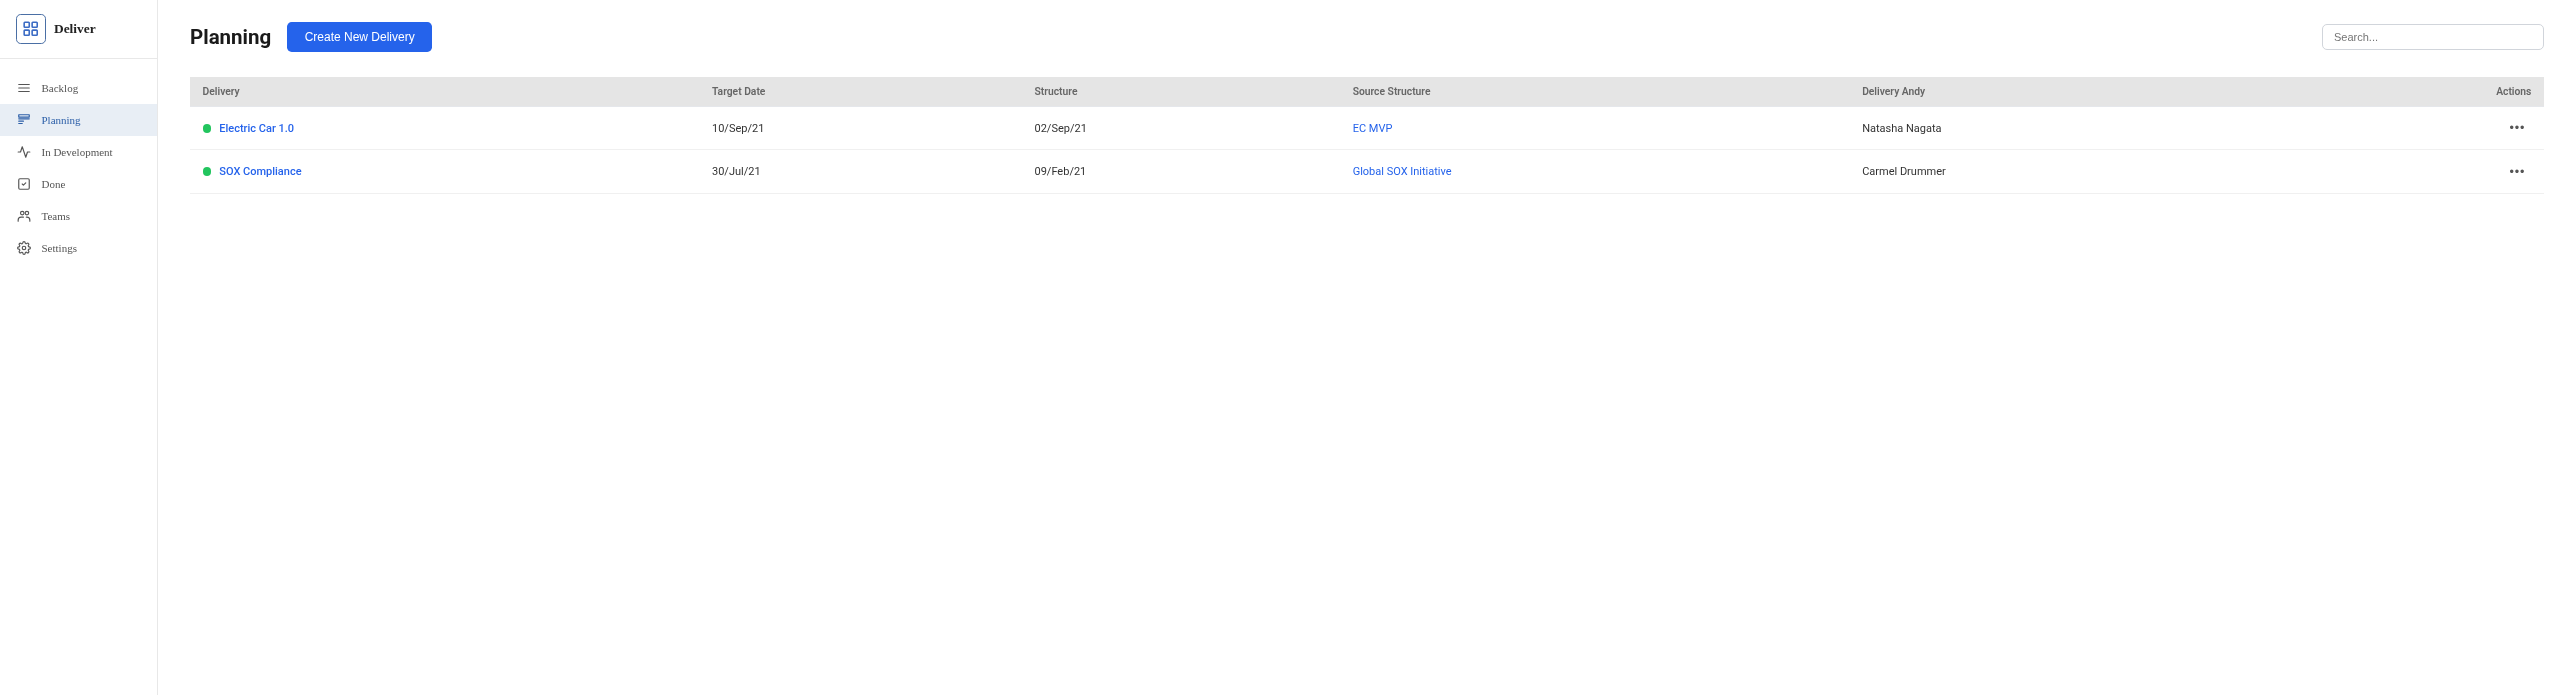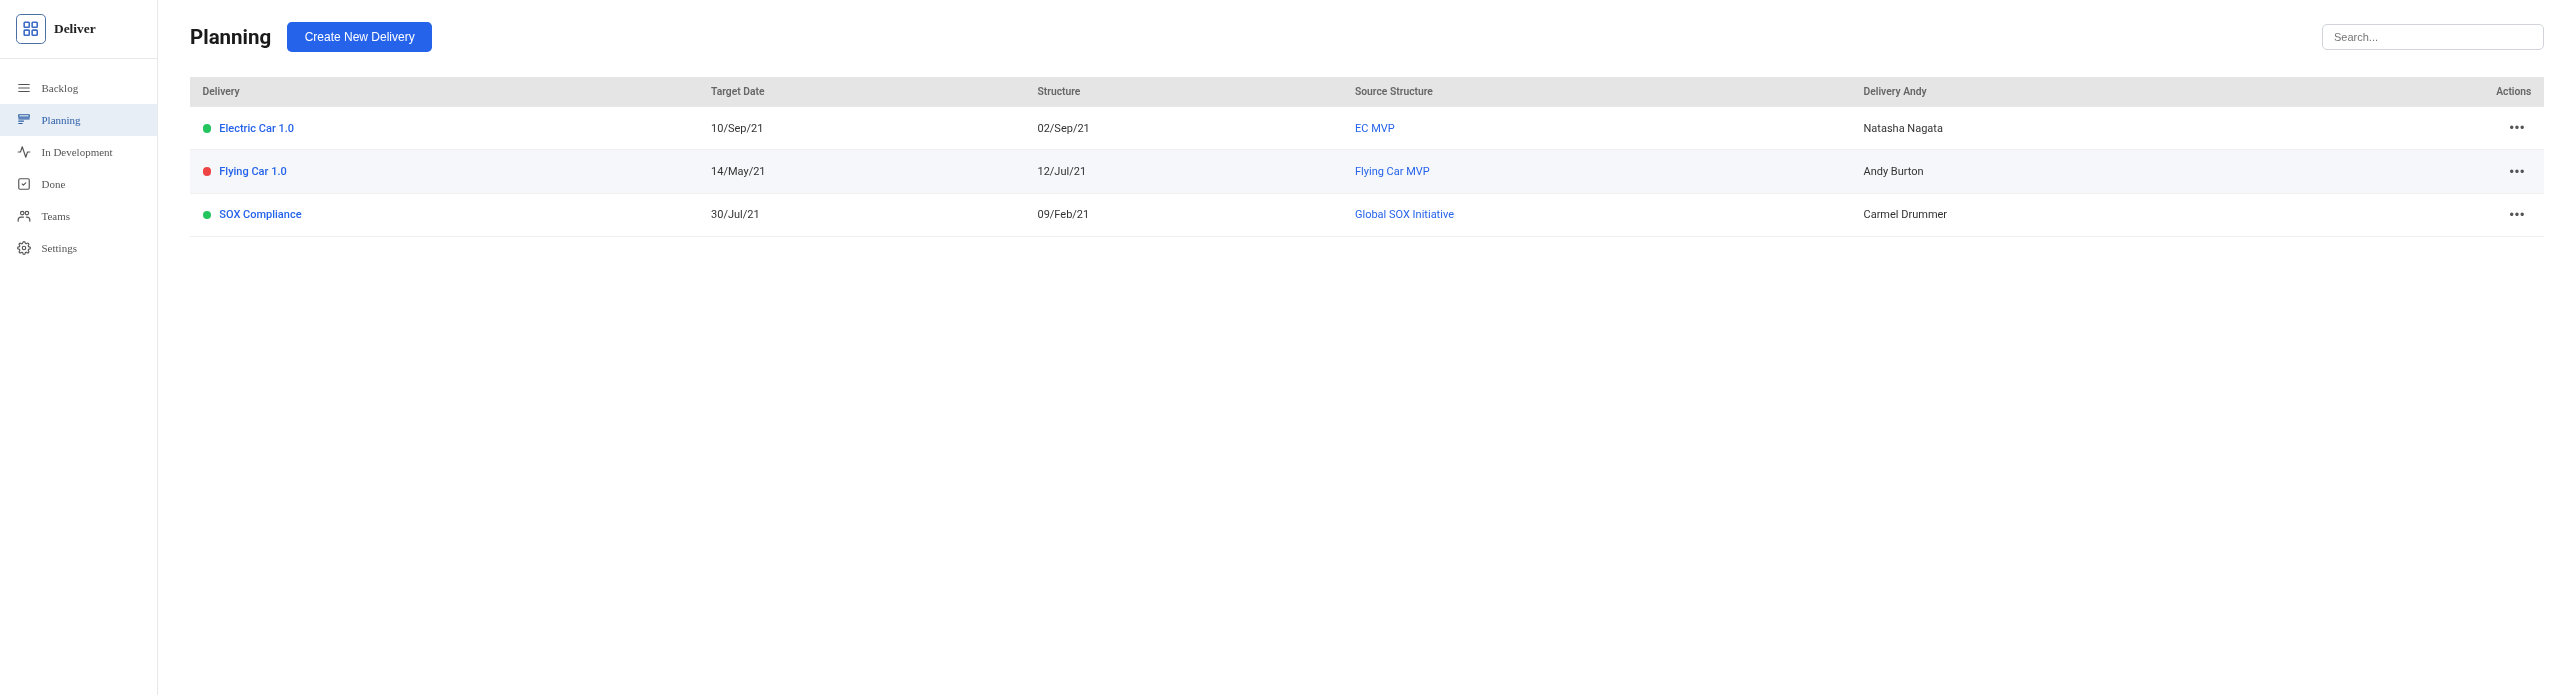--- a/index.html
+++ b/index.html
@@ -322,39 +322,20 @@
       <td>
         <a class="source-link">EC MVP</a>
       </td>
       <td>Natasha Nagata</td>
       <td>
         <div class="actions-cell">
           <button class="more-btn">•••</button>
         </div>
       </td>
     </tr>
-          <tr class="highlighted">
-      <td>
-        <div class="delivery-cell">
-          <span class="status-dot dot-red"></span>
-          <a class="delivery-name">Flying Car 1.0</a>
-        </div>
-      </td>
-      <td>14/May/21</td>
-      <td>12/Jul/21</td>
-      <td>
-        <a class="source-link">Flying Car MVP</a>
-      </td>
-      <td>Andy Burton</td>
-      <td>
-        <div class="actions-cell">
-          <button class="more-btn">•••</button>
-        </div>
-      </td>
-    </tr>
           <tr>
       <td>
         <div class="delivery-cell">
           <span class="status-dot dot-green"></span>
           <a class="delivery-name">SOX Compliance</a>
         </div>
       </td>
       <td>30/Jul/21</td>
       <td>09/Feb/21</td>
       <td>

